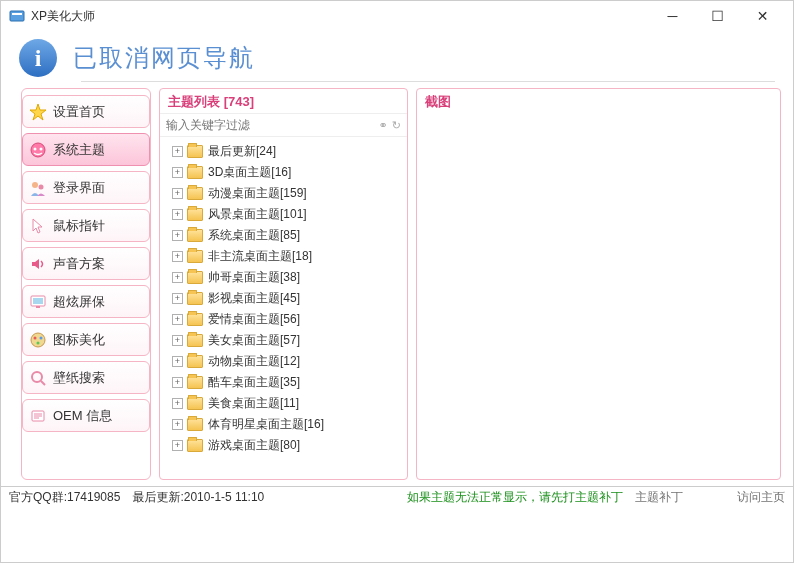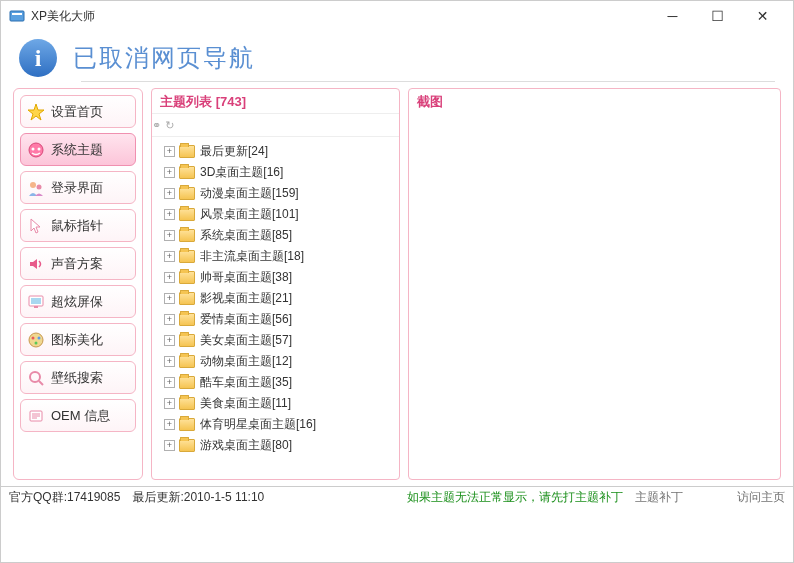--- a/index.html
+++ b/index.html
@@ -11,21 +11,21 @@
 .titlebar .win-btns { display: flex; }
 .titlebar .win-btn { width: 45px; height: 30px; display: flex; align-items: center; justify-content: center; font-size: 14px; color: #333; cursor: pointer; }
 
 .header { padding: 8px 18px 4px 18px; display: flex; align-items: center; border-bottom: none; }
 .header .info-icon { width: 38px; height: 38px; border-radius: 50%; background: linear-gradient(#6ea8e6, #2e6fc2); display: flex; align-items: center; justify-content: center; color: #fff; font-size: 24px; font-weight: bold; font-family: Georgia, serif; margin-right: 16px; }
 .header .banner { font-size: 24px; color: #5a8fd2; letter-spacing: 2px; }
 .header-rule { margin: 0 18px 6px 80px; height: 1px; background: #ddd; }
 
 .main { display: flex; padding: 0 12px; gap: 8px; }
 
-.sidebar { width: 130px; border: 1px solid #f5b5c5; border-radius: 6px; padding: 6px 6px; background: #fff; display: flex; flex-direction: column; gap: 5px; }
+.sidebar { width: 130px; border: 1px solid #f5b5c5; border-radius: 6px; padding: 6px 0; background: #fff; display: flex; flex-direction: column; gap: 5px; margin-left: 8px; }
 .side-btn { height: 33px; border: 1px solid #f5b5c5; border-radius: 6px; background: linear-gradient(#fff, #fef4f7); display: flex; align-items: center; padding: 0 6px; cursor: pointer; font-size: 13px; color: #333; gap: 6px; }
 .side-btn.active { background: linear-gradient(#ffe4ee, #fcc5d9); border-color: #f090b0; text-align: center; }
 .side-btn .icon { width: 18px; height: 18px; display: flex; align-items: center; justify-content: center; }
 
 .panel { border: 1px solid #f5b5c5; border-radius: 4px; background: #fff; height: 392px; display: flex; flex-direction: column; }
 .theme-panel { width: 249px; }
 .shot-panel { flex: 1; }
 .panel-title { font-size: 13px; font-weight: bold; padding: 4px 8px 2px; }
 .theme-title { color: #d9407a; }
 .theme-title .count { color: #d9407a; }
@@ -164,20 +164,21 @@
         <span>OEM 信息</span>
       </div>
     </div>
 
   <div class="panel theme-panel">
     <div class="panel-title theme-title">
       <span>主题列表</span>
       <span class="count">[743]</span>
     </div>
     <div class="filter-row">
+      <input class="filter-input" placeholder="输入关键字过滤" style="">
       <div class="filter-icons">
         <span>⚭</span>
         <span>↻</span>
       </div>
     </div>
     <div class="tree" id="tree">
         <div class="tree-item">
           <span class="expander">+</span>
           <span class="folder"></span>
           <span>最后更新[24]</span>
@@ -208,21 +209,21 @@
           <span>非主流桌面主题[18]</span>
         </div>
         <div class="tree-item">
           <span class="expander">+</span>
           <span class="folder"></span>
           <span>帅哥桌面主题[38]</span>
         </div>
         <div class="tree-item">
           <span class="expander">+</span>
           <span class="folder"></span>
-          <span>影视桌面主题[21]</span>
+          <span>影视桌面主题[45]</span>
         </div>
         <div class="tree-item">
           <span class="expander">+</span>
           <span class="folder"></span>
           <span>爱情桌面主题[56]</span>
         </div>
         <div class="tree-item">
           <span class="expander">+</span>
           <span class="folder"></span>
           <span>美女桌面主题[57]</span>

